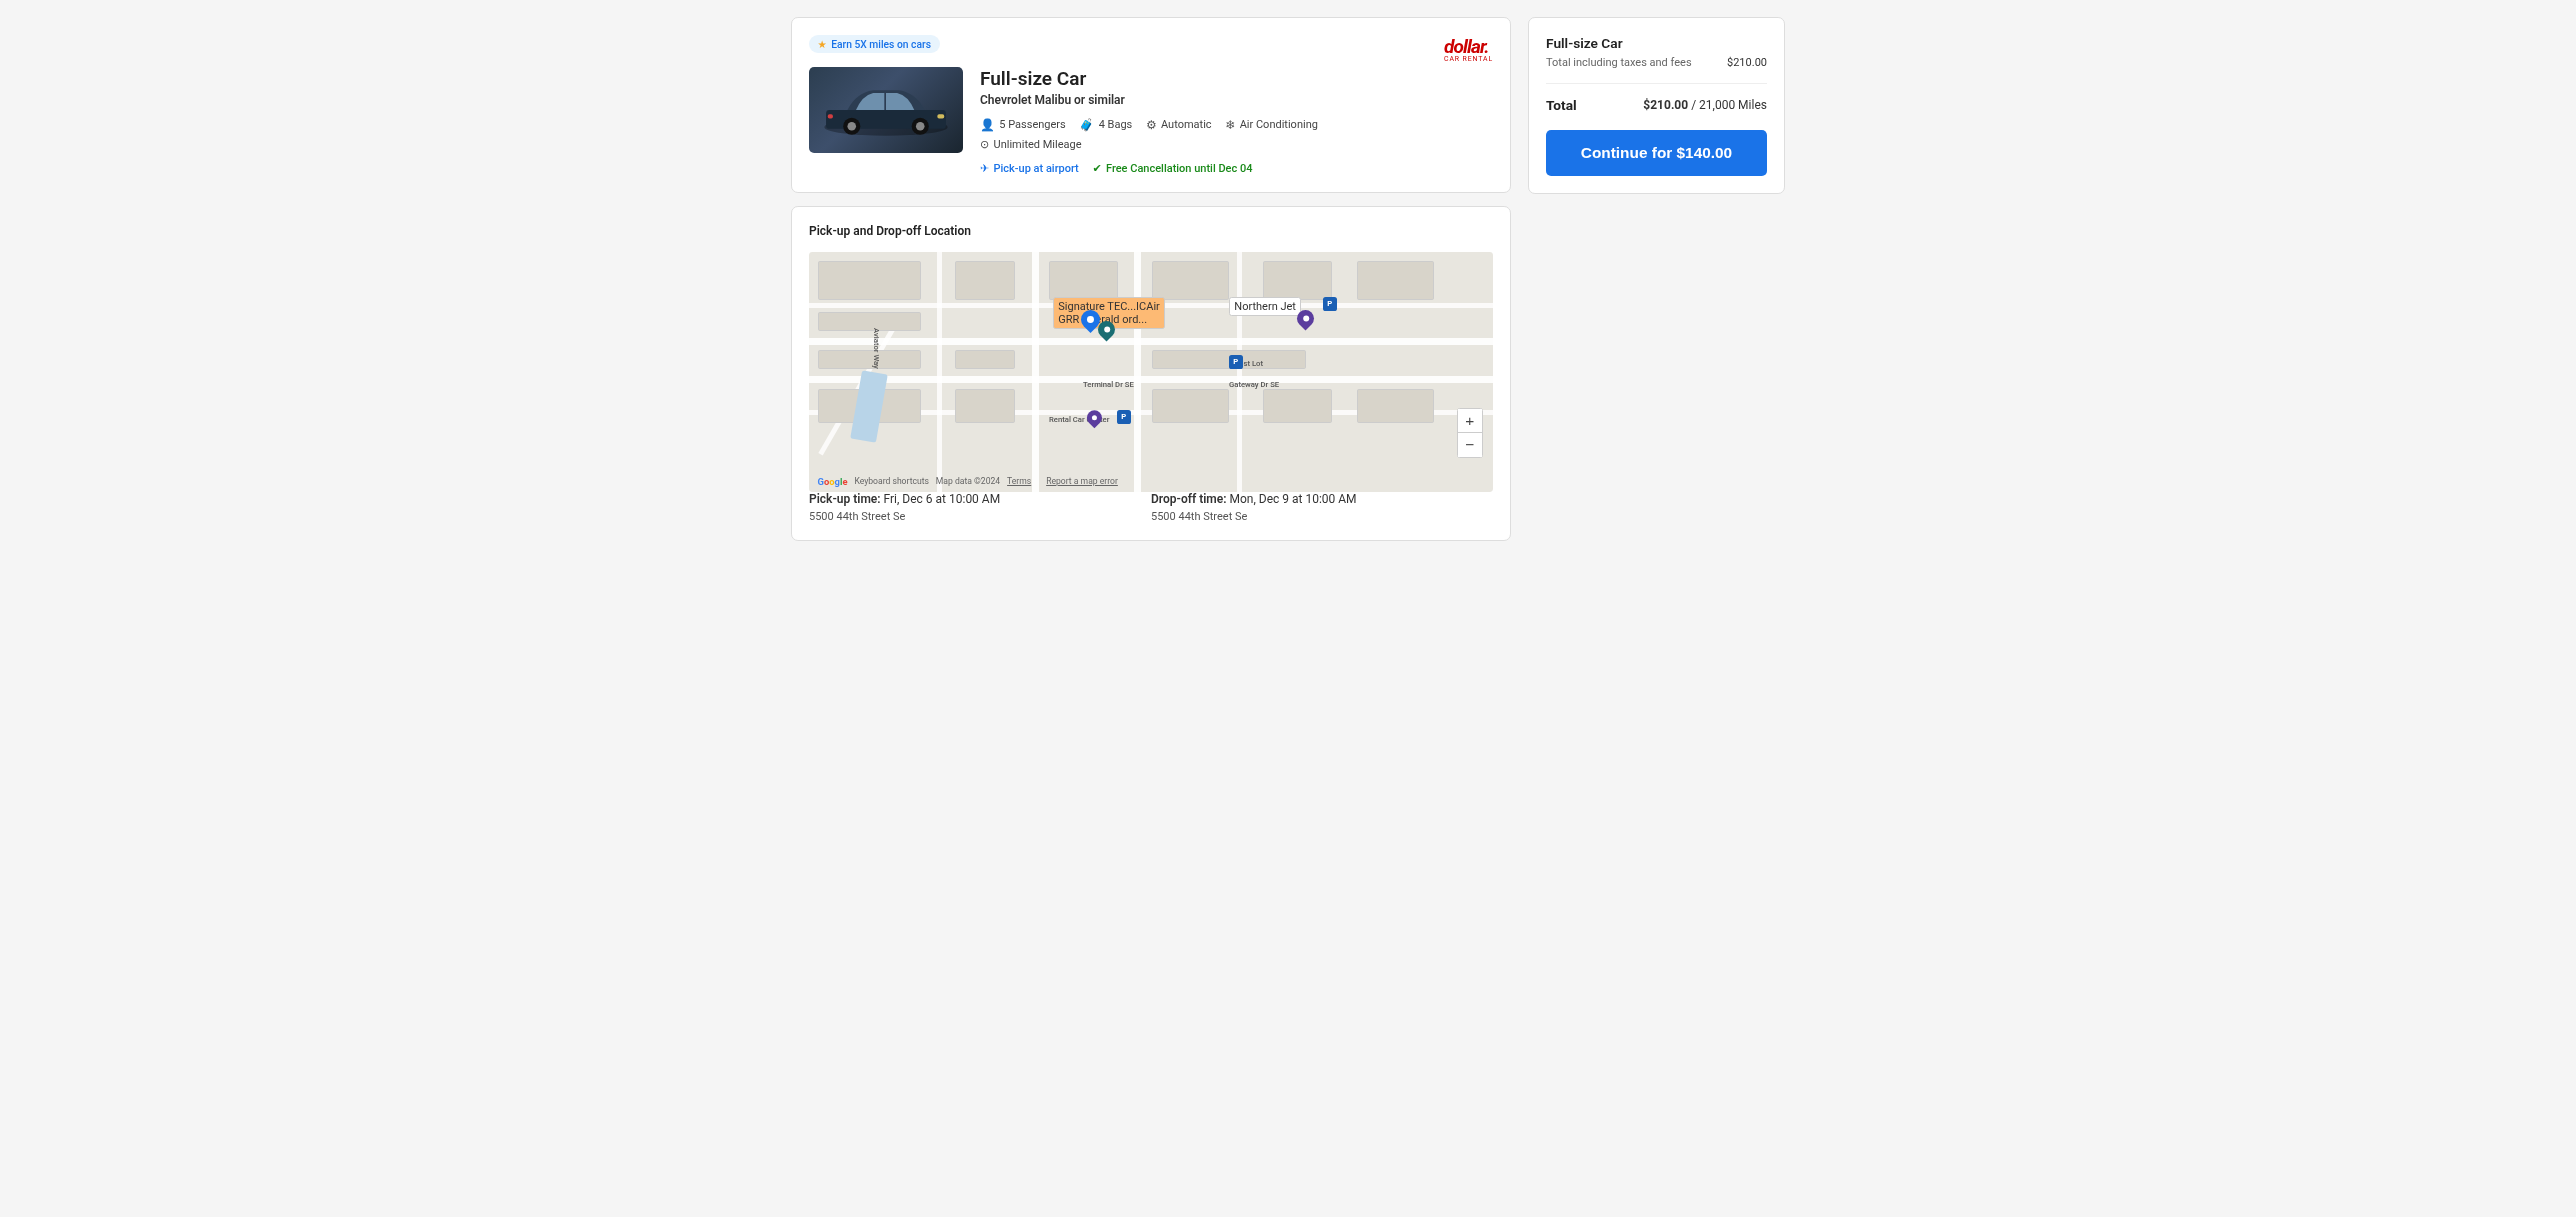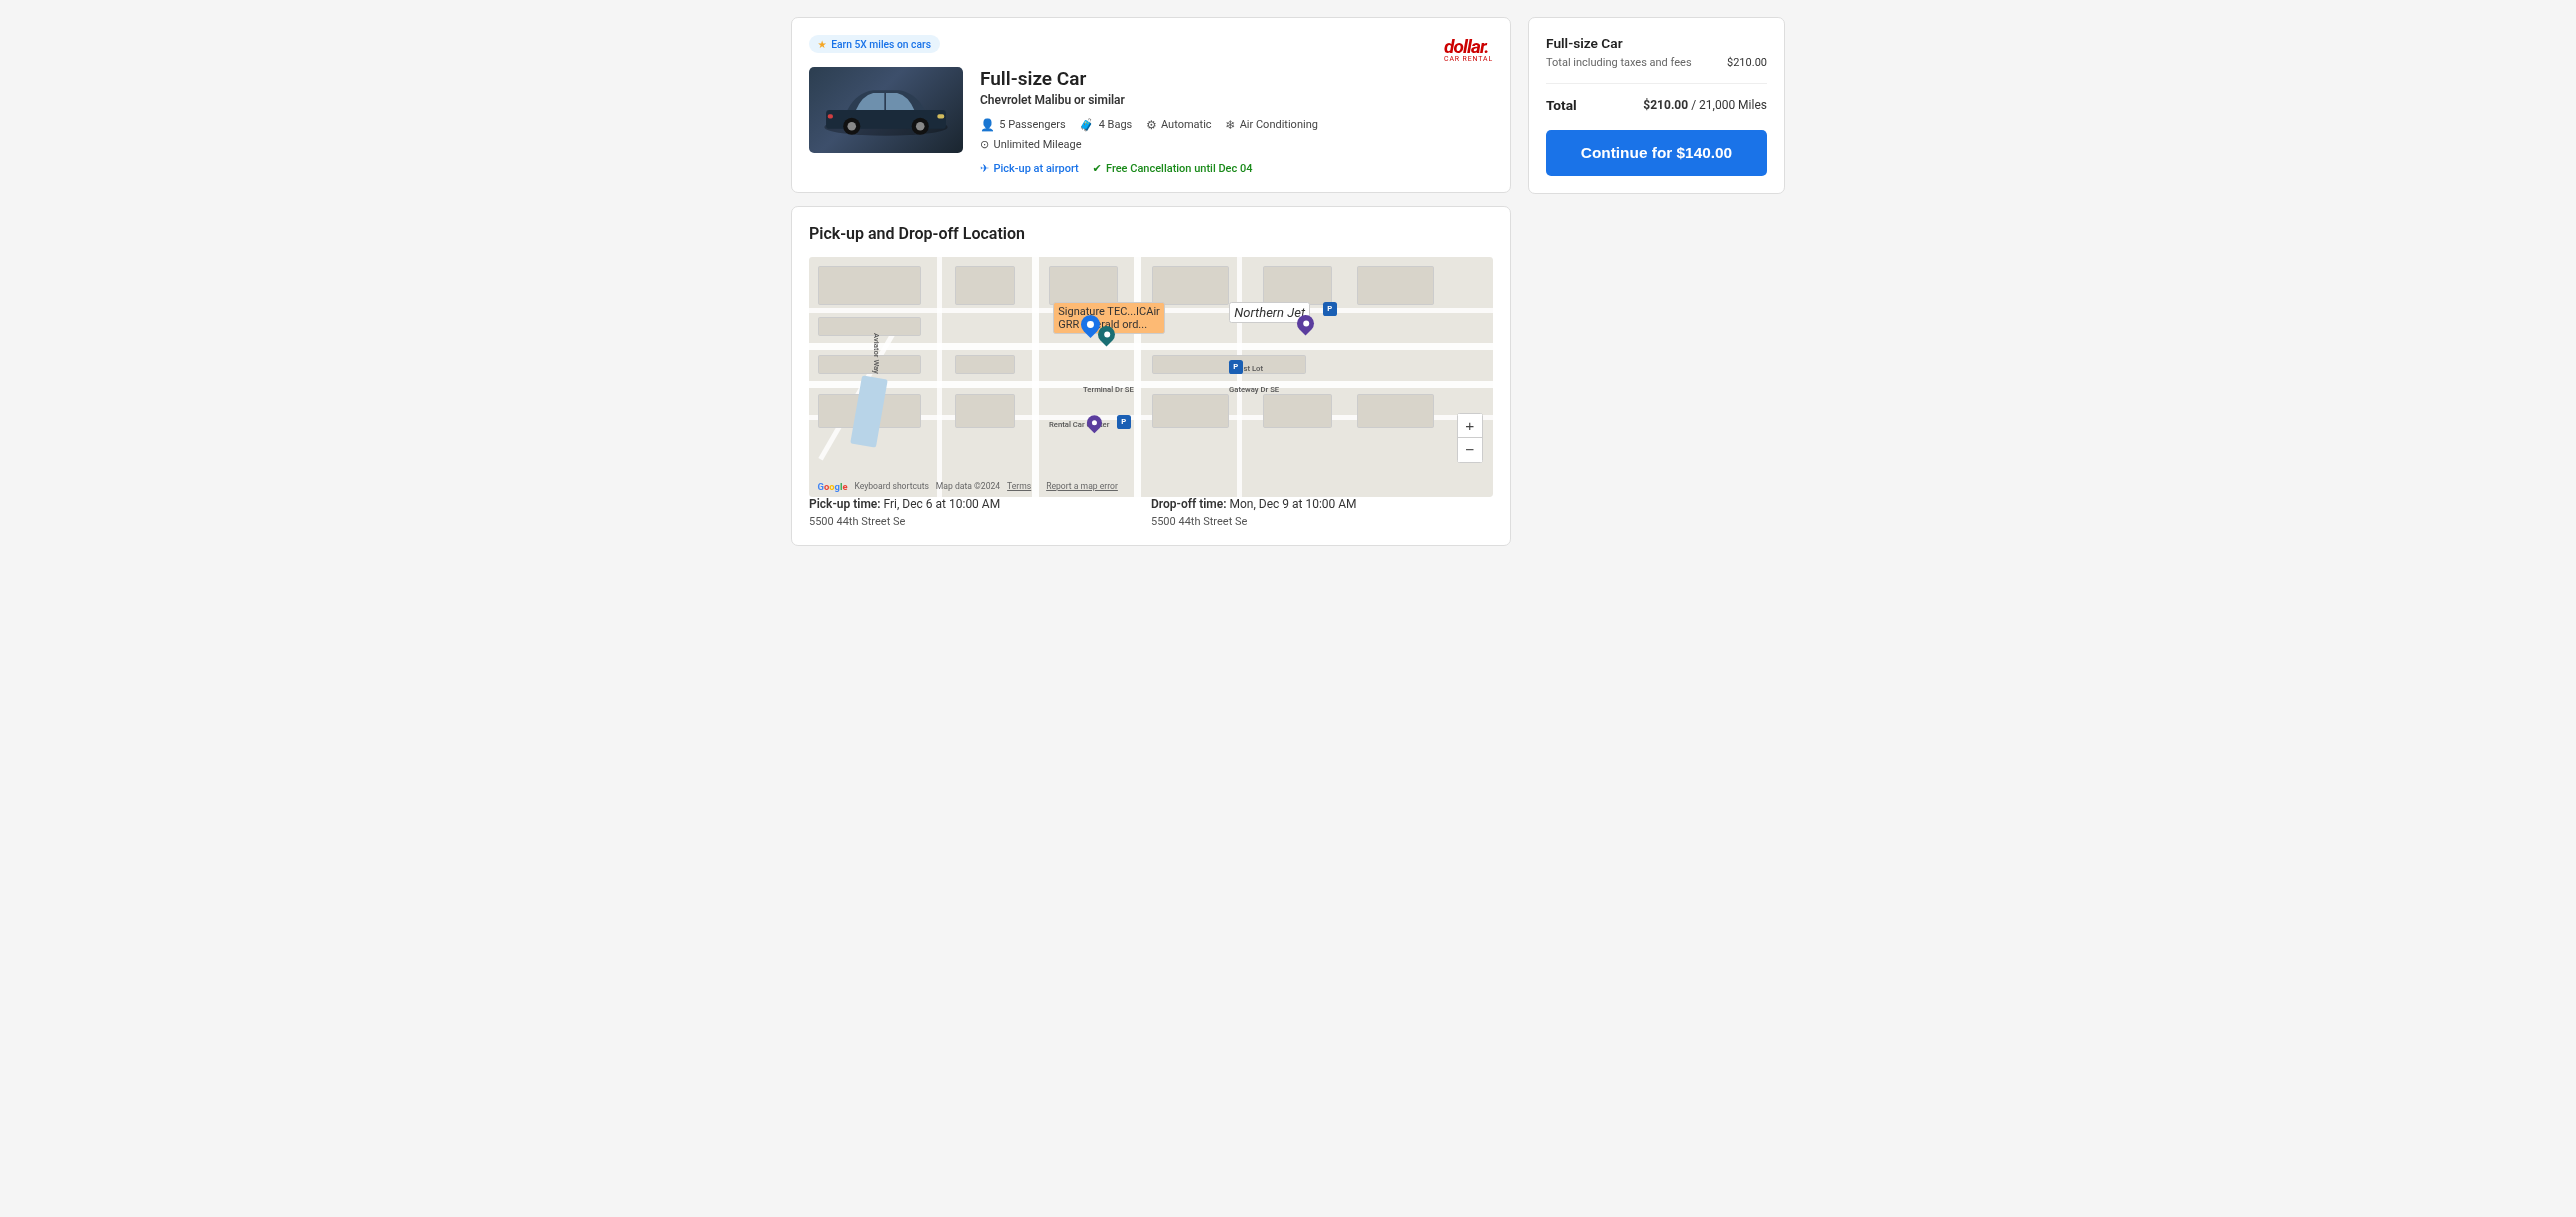--- a/index.html
+++ b/index.html
@@ -159,21 +159,21 @@
     }
 
     
     .map-card {
       background: #fff;
       border: 0.9px solid #ddd;
       border-radius: 6.9px;
       padding: 17px;
     }
     .map-title {
-      font-size: 16px;
+      font-size: 12px;
       font-weight: 600;
       color: #222;
       margin-bottom: 13.7px;
     }
     .map-controls {
       position: absolute;
       right: 10.3px;
       bottom: 34px;
       background: #fff;
       border: 0.9px solid #ccc;
@@ -471,21 +471,21 @@
         <div class="block" style="top:137px; left:454px; width:69px; height:34px;"></div>
         <div class="block" style="top:137px; left:548px; width:77px; height:34px;"></div>
 
         <div style="position:absolute; background:#b8d4e8; width:26px; height:69px; left:47px; top:120px; border-radius:2.6px; transform:rotate(10deg);"></div>
 
         <div class="map-text-label" style="top:128px; left:274px; transform:rotate(0deg);">Terminal Dr SE</div>
         <div class="map-text-label" style="top:128px; left:420px; transform:rotate(0deg);">Gateway Dr SE</div>
         <div class="map-text-label" style="top:92px; left:47px; transform:rotate(90deg);">Aviator Way</div>
 
         <div style="position:absolute; top:45px; left:244px; background:#fdba74; border:0.9px solid #ccc; border-radius:2.6px; padding:1.7px 4.3px; font-size:11px; white-space:nowrap;">Signature TEC...ICAir<br>GRR - Gerald ord...</div>
-        <div style="position:absolute; top:45px; left:420px; background:#fff; border:0.9px solid #ccc; border-radius:2.6px; padding:1.7px 4.3px; font-size:13px; white-space:nowrap;font-style:italic;">Northern Jet</div>
+        <div style="position:absolute; top:45px; left:420px; background:#fff; border:0.9px solid #ccc; border-radius:2.6px; padding:1.7px 4.3px; font-size:11px; white-space:nowrap;">Northern Jet</div>
 
         <div class="map-text-label" style="top:107px; left:378px;padding-left:48px;">East Lot</div>
 
         <div class="map-text-label" style="top:163px; left:240px;">Rental Car Center</div>
 
         <div class="parking-icon" style="top:103px; left:420px;">P</div>
         <div class="parking-icon" style="top:158px; left:308px;">P</div>
         <div class="parking-icon" style="top:45px; left:514px;">P</div>
 
         <div class="blue-marker" style="position:absolute; top:58px; left:272px;">

